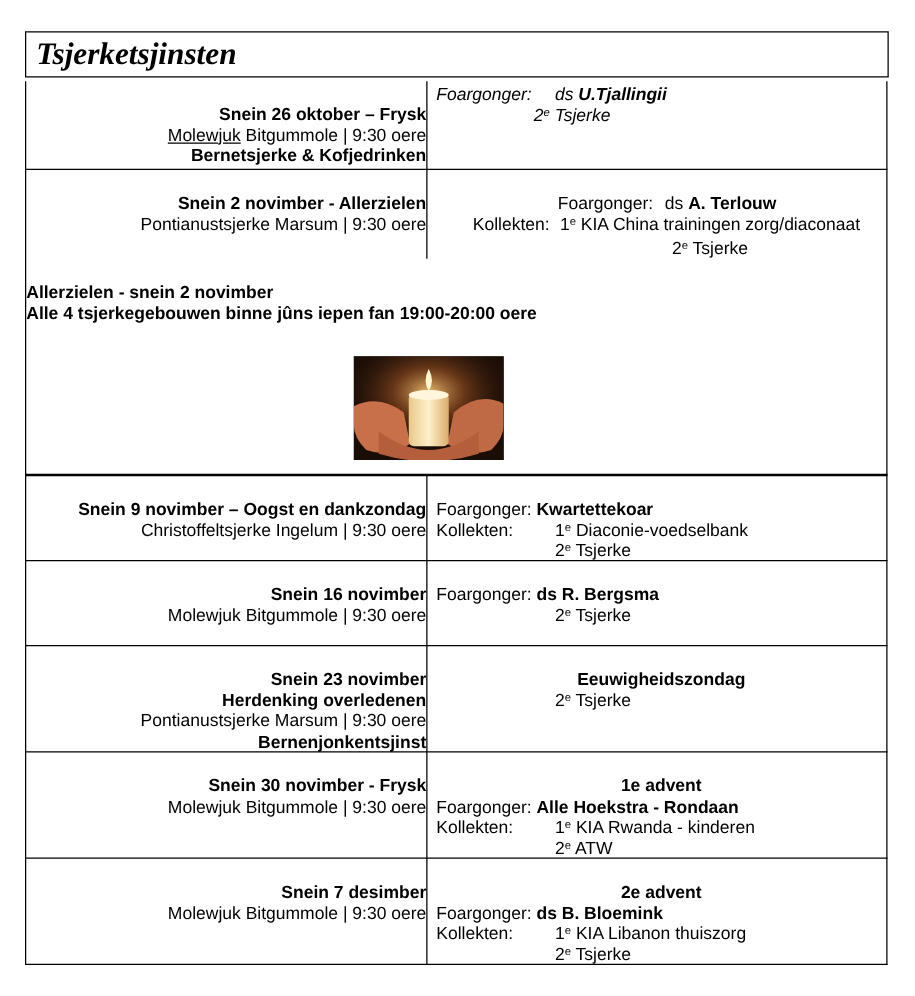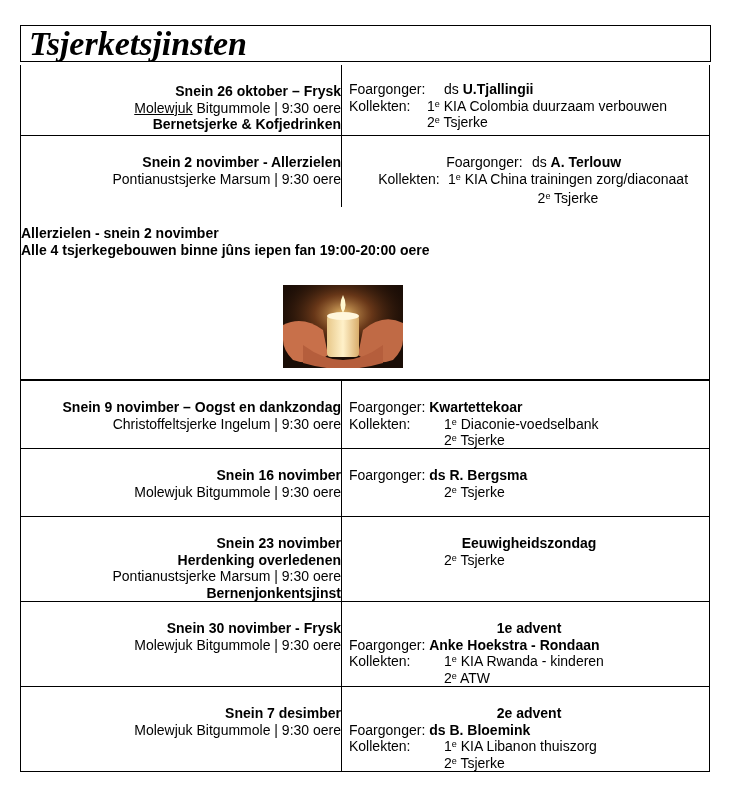--- a/index.html
+++ b/index.html
@@ -1,18 +1,18 @@
 <!DOCTYPE html>
 <html><head>
 <meta charset="utf-8">
 <style>
   html, body { margin: 0; padding: 0; background: #ffffff; }
   body { width: 732px; height: 797px; position: relative; font-family: "Liberation Sans", sans-serif; color: #000; font-size: 14px; }
   .title-box { position: absolute; left: 20px; top: 25px; width: 689px; height: 35px; border: 1px solid #000; }
-  .title-box h1 { margin: 0; padding-left: 8px; font-family: "Liberation Serif", serif; font-style: italic; font-weight: bold; font-size: 34px; line-height: 35px; }
+  .title-box h1 { margin: 0; padding-left: 8px; font-family: "Liberation Serif", serif; font-style: italic; font-weight: bold; font-size: 25px; line-height: 35px; }
   .vline { position: absolute; width: 1px; background: #000; }
   .hline { position: absolute; height: 1px; background: #000; }
   .hline.thick { height: 2px; }
   .cell { position: absolute; line-height: 16.5px; }
   .left { left: 21px; width: 320px; text-align: right; }
   .right { left: 349px; width: 360px; text-align: left; }
   .b { font-weight: bold; }
   .u { text-decoration: underline; }
   .row { white-space: nowrap; }
   .lbl { display: inline-block; }
@@ -43,23 +43,22 @@
 <div class="hline" style="left:20px; top:448px; width:690px;"></div>
 <div class="hline" style="left:20px; top:516px; width:690px;"></div>
 <div class="hline" style="left:20px; top:601px; width:690px;"></div>
 <div class="hline" style="left:20px; top:686px; width:690px;"></div>
 
 <div class="cell left" style="top:83px;">
   <div class="b">Snein 26 oktober – Frysk</div>
   <div><span class="u">Molewjuk</span><span> Bitgummole | 9:30 oere</span></div>
   <div class="b">Bernetsjerke &amp; Kofjedrinken</div>
 </div>
-<div class="cell right" style="top:81px;">
+<div class="cell right" style="top:67px;font-style:italic;">
   <div class="row"><span class="lbl lbl-a">Foargonger:</span><span>ds </span><span class="b">U.Tjallingii</span></div>
-  <div class="row"><span class="lbl" style="width:78px">Kollekten:</span><span class="ord"><span>1</span><sup>e</sup></span> <span>KIA Colombia duurzaam verbouwen</span></div>
   <div class="row indent-b"><span class="ord"><span>2</span><sup>e</sup></span> <span>Tsjerke</span></div>
 </div>
 
 <div class="cell left" style="top:154px;">
   <div class="b">Snein 2 novimber - Allerzielen</div>
   <div>Pontianustsjerke Marsum | 9:30 oere</div>
 </div>
 <div class="cell right" style="top:154px;text-align:center;">
   <div class="row"><span class="lbl lbl-a">Foargonger:</span><span>ds </span><span class="b">A. Terlouw</span></div>
   <div class="row"><span class="lbl" style="width:78px">Kollekten:</span><span class="ord"><span>1</span><sup>e</sup></span> <span>KIA China trainingen zorg/diaconaat</span></div>
@@ -124,21 +123,21 @@
   <div class="b center" style="width:360px;">Eeuwigheidszondag</div>
   <div class="row indent-a"><span class="ord"><span>2</span><sup>e</sup></span> <span>Tsjerke</span></div>
 </div>
 
 <div class="cell left" style="top:620px;">
   <div class="b">Snein 30 novimber - Frysk</div>
   <div>Molewjuk Bitgummole | 9:30 oere</div>
 </div>
 <div class="cell right" style="top:620px;">
   <div class="b center" style="width:360px;">1e advent</div>
-  <div class="row"><span>Foargonger:</span> <span class="b">Anke Hoekstra - Rondaan</span></div>
+  <div class="row"><span>Foargonger:</span> <span class="b">Alle Hoekstra - Rondaan</span></div>
   <div class="row"><span class="lbl lbl-a">Kollekten:</span><span class="ord"><span>1</span><sup>e</sup></span> <span>KIA Rwanda - kinderen</span></div>
   <div class="row indent-a"><span class="ord"><span>2</span><sup>e</sup></span> <span>ATW</span></div>
 </div>
 
 <div class="cell left" style="top:705px;">
   <div class="b">Snein 7 desimber</div>
   <div>Molewjuk Bitgummole | 9:30 oere</div>
 </div>
 <div class="cell right" style="top:705px;">
   <div class="b center" style="width:360px;">2e advent</div>

